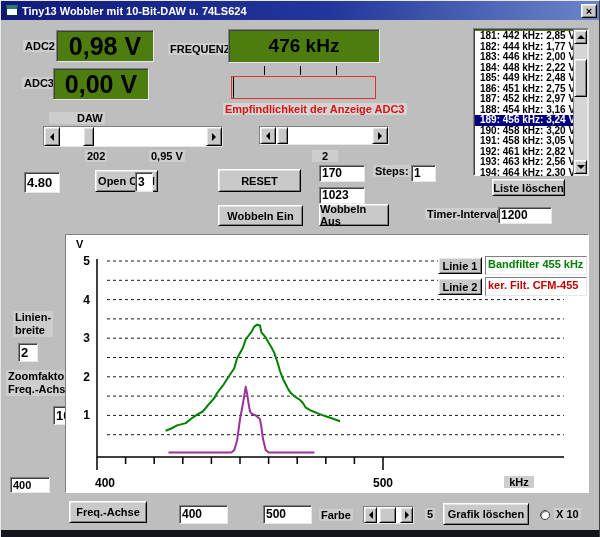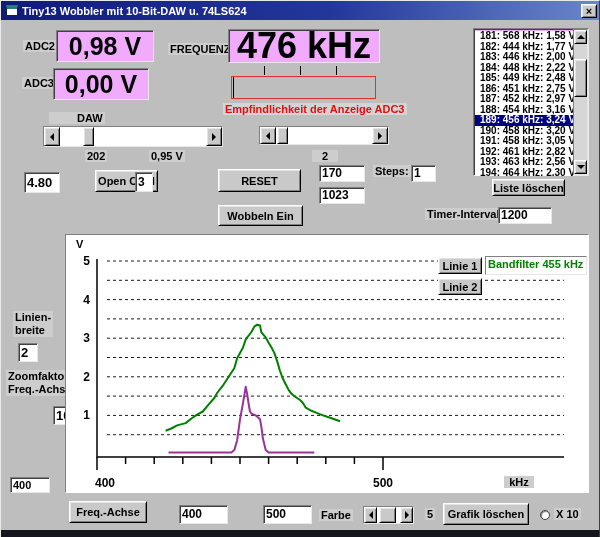--- a/index.html
+++ b/index.html
@@ -2,21 +2,21 @@
 <html style="--sel: #000080; --redcap: #DD1111;"><head>
 <meta charset="utf-8">
 <style>
   html,body{margin:0;padding:0;background:#555;}
   *{box-sizing:border-box;font-family:"Liberation Sans",sans-serif;}
   #win{position:relative;width:600px;height:537px;background:#BEBEBE;overflow:hidden;
        border-left:1px solid #E8E8E8;border-top:1px solid #E8E8E8;border-right:1px solid #404040;}
   .abs{position:absolute;}
   .lbl{font-size:11px;font-weight:bold;color:#000;background:#CDCDCD;padding:0 2px;line-height:12px;}
   .ml{white-space:pre-line;}
-  .sunken{background:#f0abfc;border:1px solid;border-color:#808080 #E8E8E8 #E8E8E8 #808080;
+  .sunken{background:#4d7c0f;border:1px solid;border-color:#808080 #E8E8E8 #E8E8E8 #808080;
           box-shadow:inset 1px 1px 0 #404040;}
   .display{display:flex;align-items:center;justify-content:center;font-weight:bold;color:#000;}
   .btn{background:#C9C9C9;border:1px solid;border-color:#fff #000 #000 #fff;
        box-shadow:inset 1px 1px 0 #E4E4E4,inset -1px -1px 0 #808080;
        font-size:11px;font-weight:bold;color:#000;display:flex;align-items:center;justify-content:center;cursor:default;}
   .field{font-size:12px;font-weight:bold;color:#000;padding:0 2px;outline:none;}
   input.field{background:#fff;border:1px solid;border-color:#808080 #E8E8E8 #E8E8E8 #808080;
               box-shadow:inset 1px 1px 0 #404040;width:100%;height:100%;}
   
   .sb{background:#fff;border:1px solid;border-color:#808080 #E8E8E8 #E8E8E8 #808080;}
@@ -58,21 +58,21 @@
 
   <div id="titlebar" class="abs">
     <div id="app-icon"></div>
     <div id="title-text">Tiny13 Wobbler mit 10-Bit-DAW u. 74LS624</div>
     <div id="close-btn" class="btn">×</div>
   </div>
 
   <div class="abs lbl" style="left:22px;top:39px;">ADC2</div>
   <div class="abs sunken display" style="left:55px;top:29px;width:98px;height:32px;font-size:25px;">0,98 V</div>
   <div class="abs lbl" style="left:167px;top:42px;">FREQUENZ</div>
-  <div class="abs sunken display" style="left:227px;top:28px;width:152px;height:34px;font-size:36px;">476 kHz</div>
+  <div class="abs sunken display" style="left:227px;top:28px;width:152px;height:34px;font-size:19px;">476 kHz</div>
   <div class="abs lbl" style="left:21px;top:76px;">ADC3</div>
   <div class="abs sunken display" style="left:52px;top:67px;width:96px;height:32px;font-size:25px;">0,00 V</div>
 
   <div class="abs" style="left:263px;top:65px;width:1px;height:9px;background:#000;"></div>
   <div class="abs" style="left:299px;top:65px;width:1px;height:9px;background:#000;"></div>
   <div class="abs" style="left:335px;top:65px;width:1px;height:9px;background:#000;"></div>
   <div class="abs" style="left:230px;top:75px;width:145px;height:23px;border:1px solid #E03030;background:#BEBEBE;">
     <div style="position:absolute;left:1px;top:0;width:1px;height:100%;background:#000;"></div>
   </div>
   <div class="abs caption-red" style="left:222px;top:102px;">Empfindlichkeit der Anzeige ADC3</div>
@@ -114,28 +114,29 @@
     <input class="field" value="170" style="">
   </div>
   <div class="abs lbl" style="left:372px;top:164px;">Steps:</div>
   <div class="abs" style="left:410px;top:162px;width:25px;height:17px;">
     <input class="field" value="1" style="">
   </div>
   <div class="abs" style="left:318px;top:184px;width:46px;height:17px;">
     <input class="field" value="1023" style="">
   </div>
   <div class="abs btn" style="left:217px;top:204px;width:85px;height:21px;">Wobbeln Ein</div>
+  <div class="abs btn" style="left:318px;top:203px;width:70px;height:22px;">Wobbeln Aus</div>
   <div class="abs lbl" style="left:424px;top:207px;">Timer-Interval</div>
   <div class="abs" style="left:497px;top:204px;width:54px;height:17px;">
     <input class="field" value="1200" style="">
   </div>
 
   <div class="abs sunken" style="left:472px;top:27px;width:116px;height:148px;">
     <div id="freq-list" style="position:absolute;left:1px;top:1px;width:98px;height:146px;">
-        <div class="list-item">181: 568 kHz: 1,58 V</div>
+        <div class="list-item">181: 442 kHz: 2,85 V</div>
         <div class="list-item">182: 444 kHz: 1,77 V</div>
         <div class="list-item">183: 446 kHz: 2,00 V</div>
         <div class="list-item">184: 448 kHz: 2,22 V</div>
         <div class="list-item">185: 449 kHz: 2,48 V</div>
         <div class="list-item">186: 451 kHz: 2,75 V</div>
         <div class="list-item">187: 452 kHz: 2,97 V</div>
         <div class="list-item">188: 454 kHz: 3,16 V</div>
         <div class="list-item selected">189: 456 kHz: 3,24 V</div>
         <div class="list-item">190: 458 kHz: 3,20 V</div>
         <div class="list-item">191: 458 kHz: 3,05 V</div>
@@ -201,20 +202,21 @@
         <text x="24" y="30.0" text-anchor="end" font-size="12" font-weight="bold" fill="#000">5</text>
         <text x="29.0" y="252" text-anchor="start" font-size="12" font-weight="bold" fill="#000">400</text>
         <text x="317.0" y="252" text-anchor="middle" font-size="12" font-weight="bold" fill="#000">500</text>
         <polyline points="99.6,195.8 105.4,193.5 111.1,190.4 116.8,188.9 119.7,188.1 125.4,183.5 131.1,179.6 136.8,176.5 142.5,169.6 148.3,163.0 151.1,158.0 156.8,150.7 162.6,141.8 168.3,133.3 171.1,123.3 176.9,112.8 179.7,104.4 185.4,97.0 188.3,91.6 191.2,89.7 194.0,90.5 195.4,97.4 199.7,102.4 202.6,107.8 205.5,112.5 208.3,117.9 211.2,126.4 214.0,136.0 216.9,143.7 219.8,149.5 222.6,154.9 225.5,158.8 228.3,161.1 234.1,165.0 236.9,168.0 239.8,172.7 245.5,175.8 251.2,178.1 256.9,180.4 262.7,182.3 268.4,184.3 274.1,186.2" fill="none" stroke="#008000" stroke-width="2" stroke-linejoin="round"></polyline>
         <polyline points="102.5,217.5 165.4,217.5 168.3,215.1 171.1,205.5 174.0,184.3 176.9,168.8 179.7,151.8 181.2,159.2 182.6,168.8 184.0,176.5 185.4,178.5 189.7,180.4 191.2,181.6 194.0,184.3 195.4,192.0 196.9,203.6 199.7,215.1 202.6,217.5 248.4,217.5" fill="none" stroke="#993399" stroke-width="2" stroke-linejoin="round"></polyline>
       </svg>
     <div class="abs lbl" style="left:8px;top:3px;background:#fff;">V</div>
     <div class="abs btn" style="left:372px;top:22px;width:44px;height:17px;">Linie 1</div>
     <div class="abs legend-field" style="left: 419px; top: 21px; width: 102px; height: 19px; color: rgb(0, 128, 0);">Bandfilter 455 kHz</div>
     <div class="abs btn" style="left:372px;top:43px;width:44px;height:17px;">Linie 2</div>
+    <div class="abs legend-field" style="left: 419px; top: 42px; width: 102px; height: 19px; color: rgb(192, 0, 0);">ker. Filt. CFM-455</div>
     <div class="abs lbl" style="left:438px;top:241px;width:30px;text-align:center;">kHz</div>
   </div>
 
   <div class="abs btn" style="left:68px;top:500px;width:78px;height:22px;">Freq.-Achse</div>
   <div class="abs" style="left:178px;top:503px;width:49px;height:19px;">
     <input class="field" value="400" style="">
   </div>
   <div class="abs" style="left:262px;top:503px;width:49px;height:19px;">
     <input class="field" value="500" style="">
   </div>

